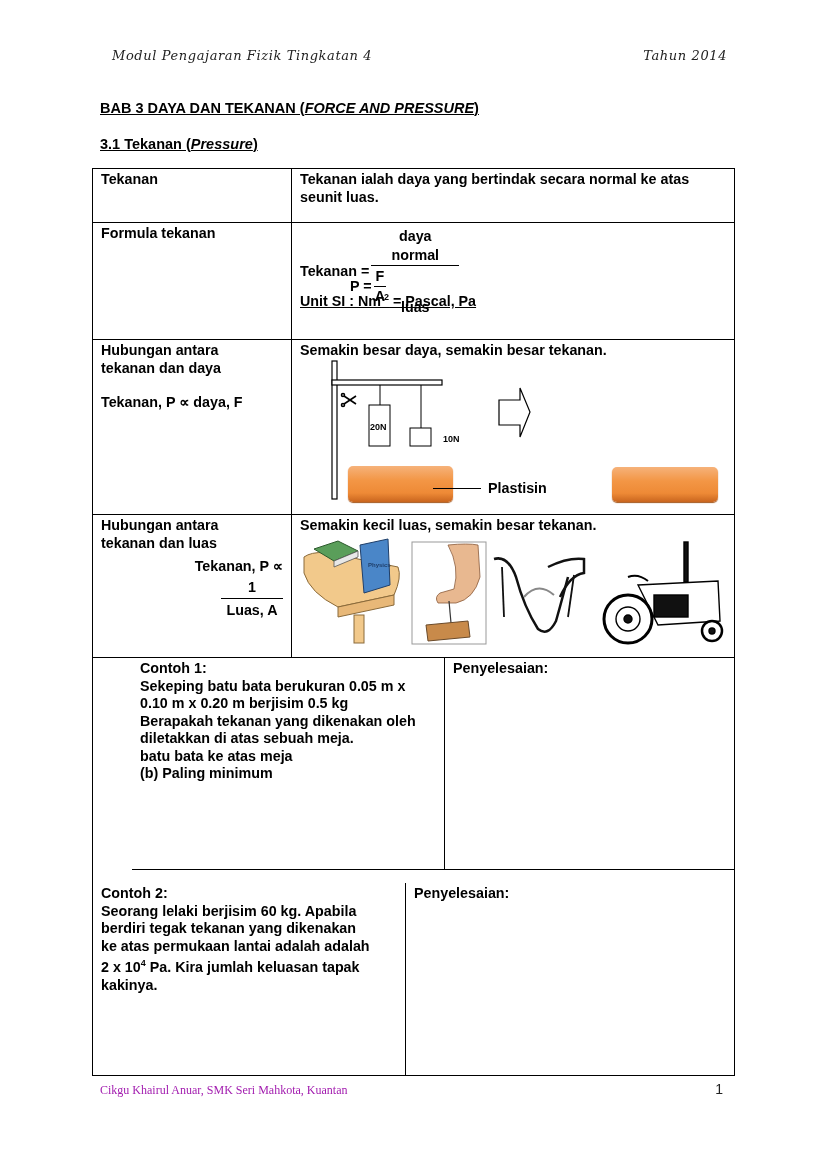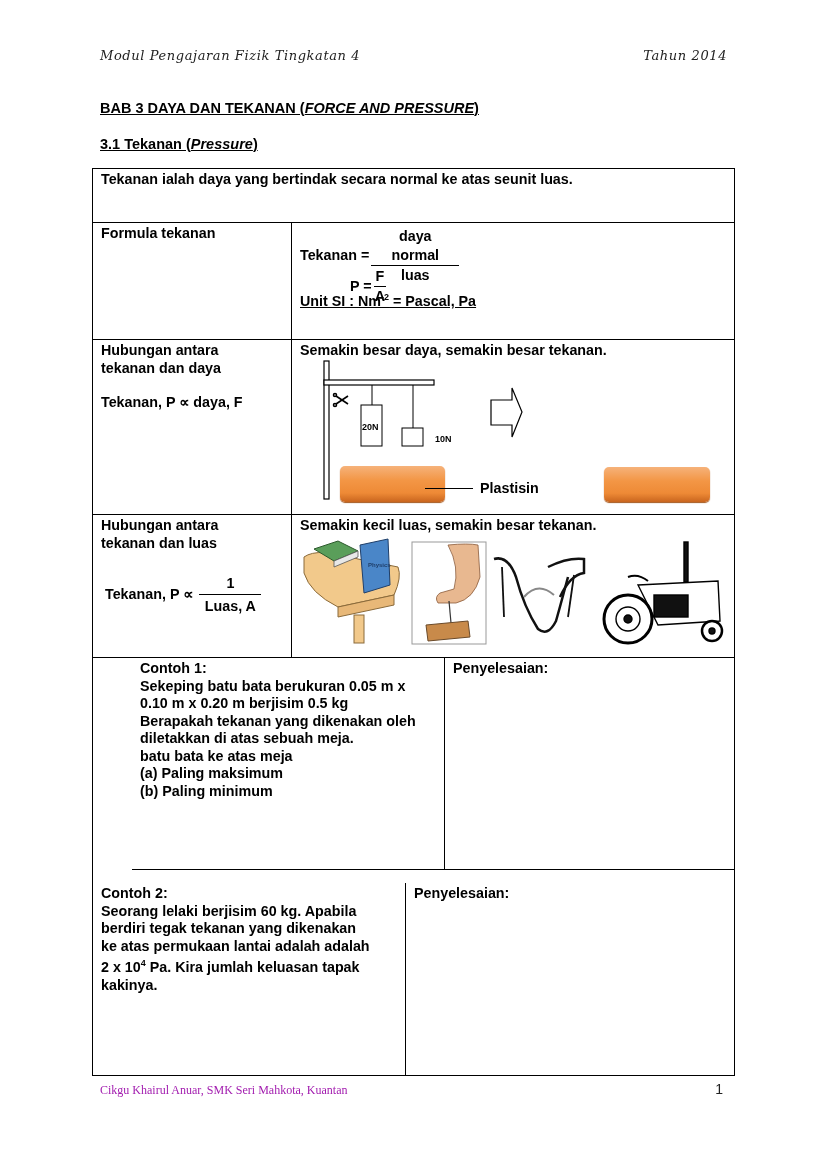--- a/index.html
+++ b/index.html
@@ -1,18 +1,18 @@
 <!DOCTYPE html>
 <html><head>
 <meta charset="utf-8">
 <style>
   * { box-sizing: border-box; margin: 0; padding: 0; }
   body { width: 827px; height: 1170px; background: #ffffff; position: relative; font-family: "Liberation Sans", sans-serif; color: #000; overflow: hidden; }
   .header { position: absolute; top: 48px; left: 100px; right: 100px; height: 20px; font-family: "DejaVu Serif", serif; font-style: italic; font-size: 13px; letter-spacing: 0.6px; color: #222; }
-  .header .left { position: absolute; left: 0; top: 0; }
+  .header .left { position: absolute; left: 12px; top: 0; }
   .header .right { position: absolute; right: 0; top: 0; }
   .chapter-title { position: absolute; left: 100px; top: 100px; font-weight: bold; font-size: 14.5px; text-decoration: underline; }
   .section-title { position: absolute; left: 100px; top: 136px; font-weight: bold; font-size: 14.5px; text-decoration: underline; }
   .it { font-style: italic; }
 
   .tbl { position: absolute; left: 92px; top: 168px; width: 643px; border: 1.2px solid #000; }
   .row { position: relative; border-bottom: 1.2px solid #000; display: flex; }
   .row:last-child { border-bottom: none; }
   .cell { padding: 2px 8px; font-weight: bold; font-size: 14.3px; line-height: 17.5px; }
   .cell.l1 { width: 199px; border-right: 1.2px solid #000; }
@@ -29,26 +29,26 @@
 
   .frac { display: inline-flex; flex-direction: column; align-items: center; vertical-align: middle; }
   .frac .num { border-bottom: 1px solid #000; padding: 0 2px; line-height: 19px; }
   .frac .den { line-height: 19px; }
   .formula-block { position: relative; height: 110px; }
   .f1 { position: absolute; left: 0; top: 2px; display: flex; align-items: center; }
   .f2 { position: absolute; left: 50px; top: 42px; display: flex; align-items: center; }
   .f3 { position: absolute; left: 0; top: 64px; text-decoration: underline; }
   sup { font-size: 9px; vertical-align: 6px; }
 
-  .diagram { position: absolute; left: 8px; top: 20px; width: 443px; height: 150px; }
+  .diagram { position: absolute; left: 16px; top: 20px; width: 443px; height: 150px; }
   .plastisin-label { position: absolute; left: 180px; top: 120px; font-weight: bold; font-size: 14.3px; }
   .plastisin-line { position: absolute; left: 125px; top: 128px; width: 48px; height: 1px; background: #000; }
   .block { position: absolute; border-radius: 5px; background: linear-gradient(#f6b27a, #f39645 40%, #ee8a36 75%, #c9651e); box-shadow: 0 1px 1px #a5581d; }
 
-  .luas-formula { margin-top: 20px; margin-left: 4px; display: flex; align-items: center; }
+  .luas-formula { margin-top: 6px; margin-left: 4px; display: flex; align-items: flex-end; flex-direction: column; }
   .luas-formula .frac .num { width: 62px; text-align: center; line-height: 22px; }
   .luas-formula .frac .den { line-height: 22px; }
 
   .pics { position: absolute; left: 6px; top: 22px; width: 430px; height: 110px; }
 
   .footer-left { position: absolute; left: 100px; top: 1083px; font-family: "Liberation Serif", serif; font-size: 12px; color: #a21caf; }
   .footer-right { position: absolute; right: 104px; top: 1081px; font-size: 14px; color: #222; }
 </style>
 </head>
 <body>
@@ -58,30 +58,31 @@
   <span class="right">Tahun 2014</span>
 </div>
 
 <div class="chapter-title"><span>BAB 3 DAYA DAN TEKANAN (</span><span class="it">FORCE AND PRESSURE</span><span>)</span></div>
 
 <div class="section-title"><span>3.1 Tekanan (</span><span class="it">Pressure</span><span>)</span></div>
 
 <div class="tbl">
 
   <div class="row r-tekanan">
+    <div class="cell l1">Tekanan</div>
     <div class="cell r1">Tekanan ialah daya yang bertindak secara normal ke atas seunit luas.</div>
   </div>
 
   <div class="row r-formula">
     <div class="cell l1">Formula tekanan</div>
     <div class="cell r1">
       <div class="formula-block">
         <div class="f1">
           <span>Tekanan =</span>
-          <span class="frac" style="margin-left:2px;">
+          <span class="frac" style="margin-left:2px;gap:32px;">
             <span class="num" style="width:88px;text-align:center;">daya normal</span>
             <span class="den">luas</span>
           </span>
         </div>
         <div class="f2">
           <span>P =</span>
           <span class="frac" style="margin-left:2px;">
             <span class="num">F</span>
             <span class="den">A</span>
           </span>
@@ -190,21 +191,20 @@
   </div>
 
   <div class="row r-c1">
     <div class="cell l2">
       <div>Contoh 1:</div>
       <div>Sekeping batu bata berukuran 0.05 m x</div>
       <div>0.10 m x 0.20 m berjisim 0.5 kg</div>
       <div>Berapakah tekanan yang dikenakan oleh</div>
       <div>diletakkan di atas sebuah meja.</div>
       <div>batu bata ke atas meja</div>
-      <div>(a) Paling maksimum</div>
       <div>(b) Paling minimum</div>
     </div>
     <div class="cell r2">
       <div>Penyelesaian:</div>
     </div>
   </div>
 
   <div class="row r-c2">
     <div class="cell l2">
       <div>Contoh 2:</div>

